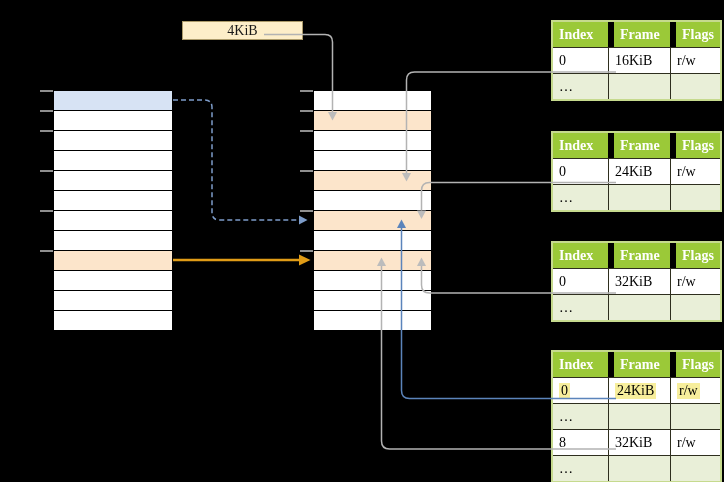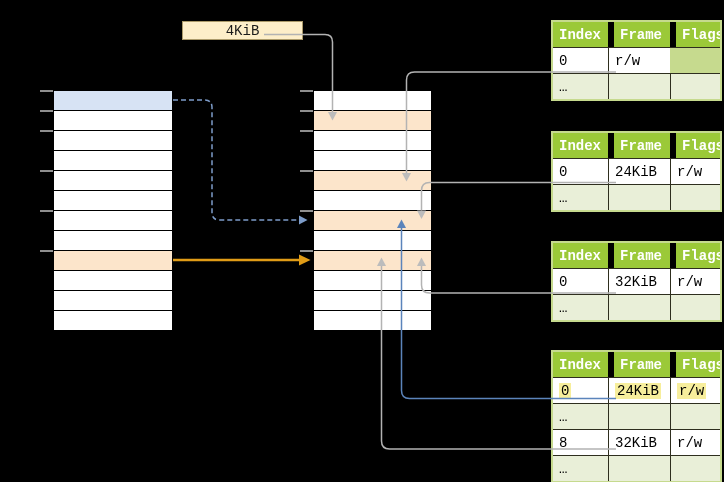--- a/index.html
+++ b/index.html
@@ -1,18 +1,18 @@
 <!DOCTYPE html>
 <html style="--peach: #fce5cb; --blue_row: #d7e3f4; --cream: #fdeec9; --cream_border: #ab9a6a; --header_green: #9bc938; --row_green: #e9efd8; --table_border_green: #c6da8e; --yellow_hl: #f7ee9c; --line_gray: #b3b3b3; --arrow_gray: #bcbcbc; --line_blue: #5b84bb; --dashed_blue: #7d9cc9; --orange: #e09c17;"><head>
 <meta charset="utf-8">
 <style>
   html,body{margin:0;padding:0;background:#000;}
   #canvas{
     position:relative;width:724px;height:482px;background:#000;
-    overflow:hidden;font-family:Liberation Mono, monospace;text-align:center;
+    overflow:hidden;font-family:Liberation Serif, serif;text-align:center;
   }
   
   .memcol{
     position:absolute;top:90px;border:1.6px solid #000;background:#fff;
     box-sizing:border-box;
   }
   #left-col{left:53px;width:120px;height:241px;}
   #mid-col{left:313px;width:119px;height:241px;}
   .mrow{height:20px;box-sizing:border-box;border-bottom:1.3px solid #000;background:#fff;}
   .mrow:last-of-type{border-bottom:none;}
@@ -95,20 +95,21 @@
   </div>
 
   <div class="ptable" style="top: 20px;">
       <div class="prow head">
         <div class="pcell">Index</div>
         <div class="pcell">Frame</div>
         <div class="pcell">Flags</div>
       </div>
       <div class="prow body">
         <div class="pcell">0</div>
+        <div class="pcell">16KiB</div>
         <div class="pcell">r/w</div>
       </div>
       <div class="prow body shaded">
         <div class="pcell">…</div>
         <div class="pcell"></div>
         <div class="pcell"></div>
       </div>
     </div>
   <div class="ptable" style="top: 131px;">
       <div class="prow head">

